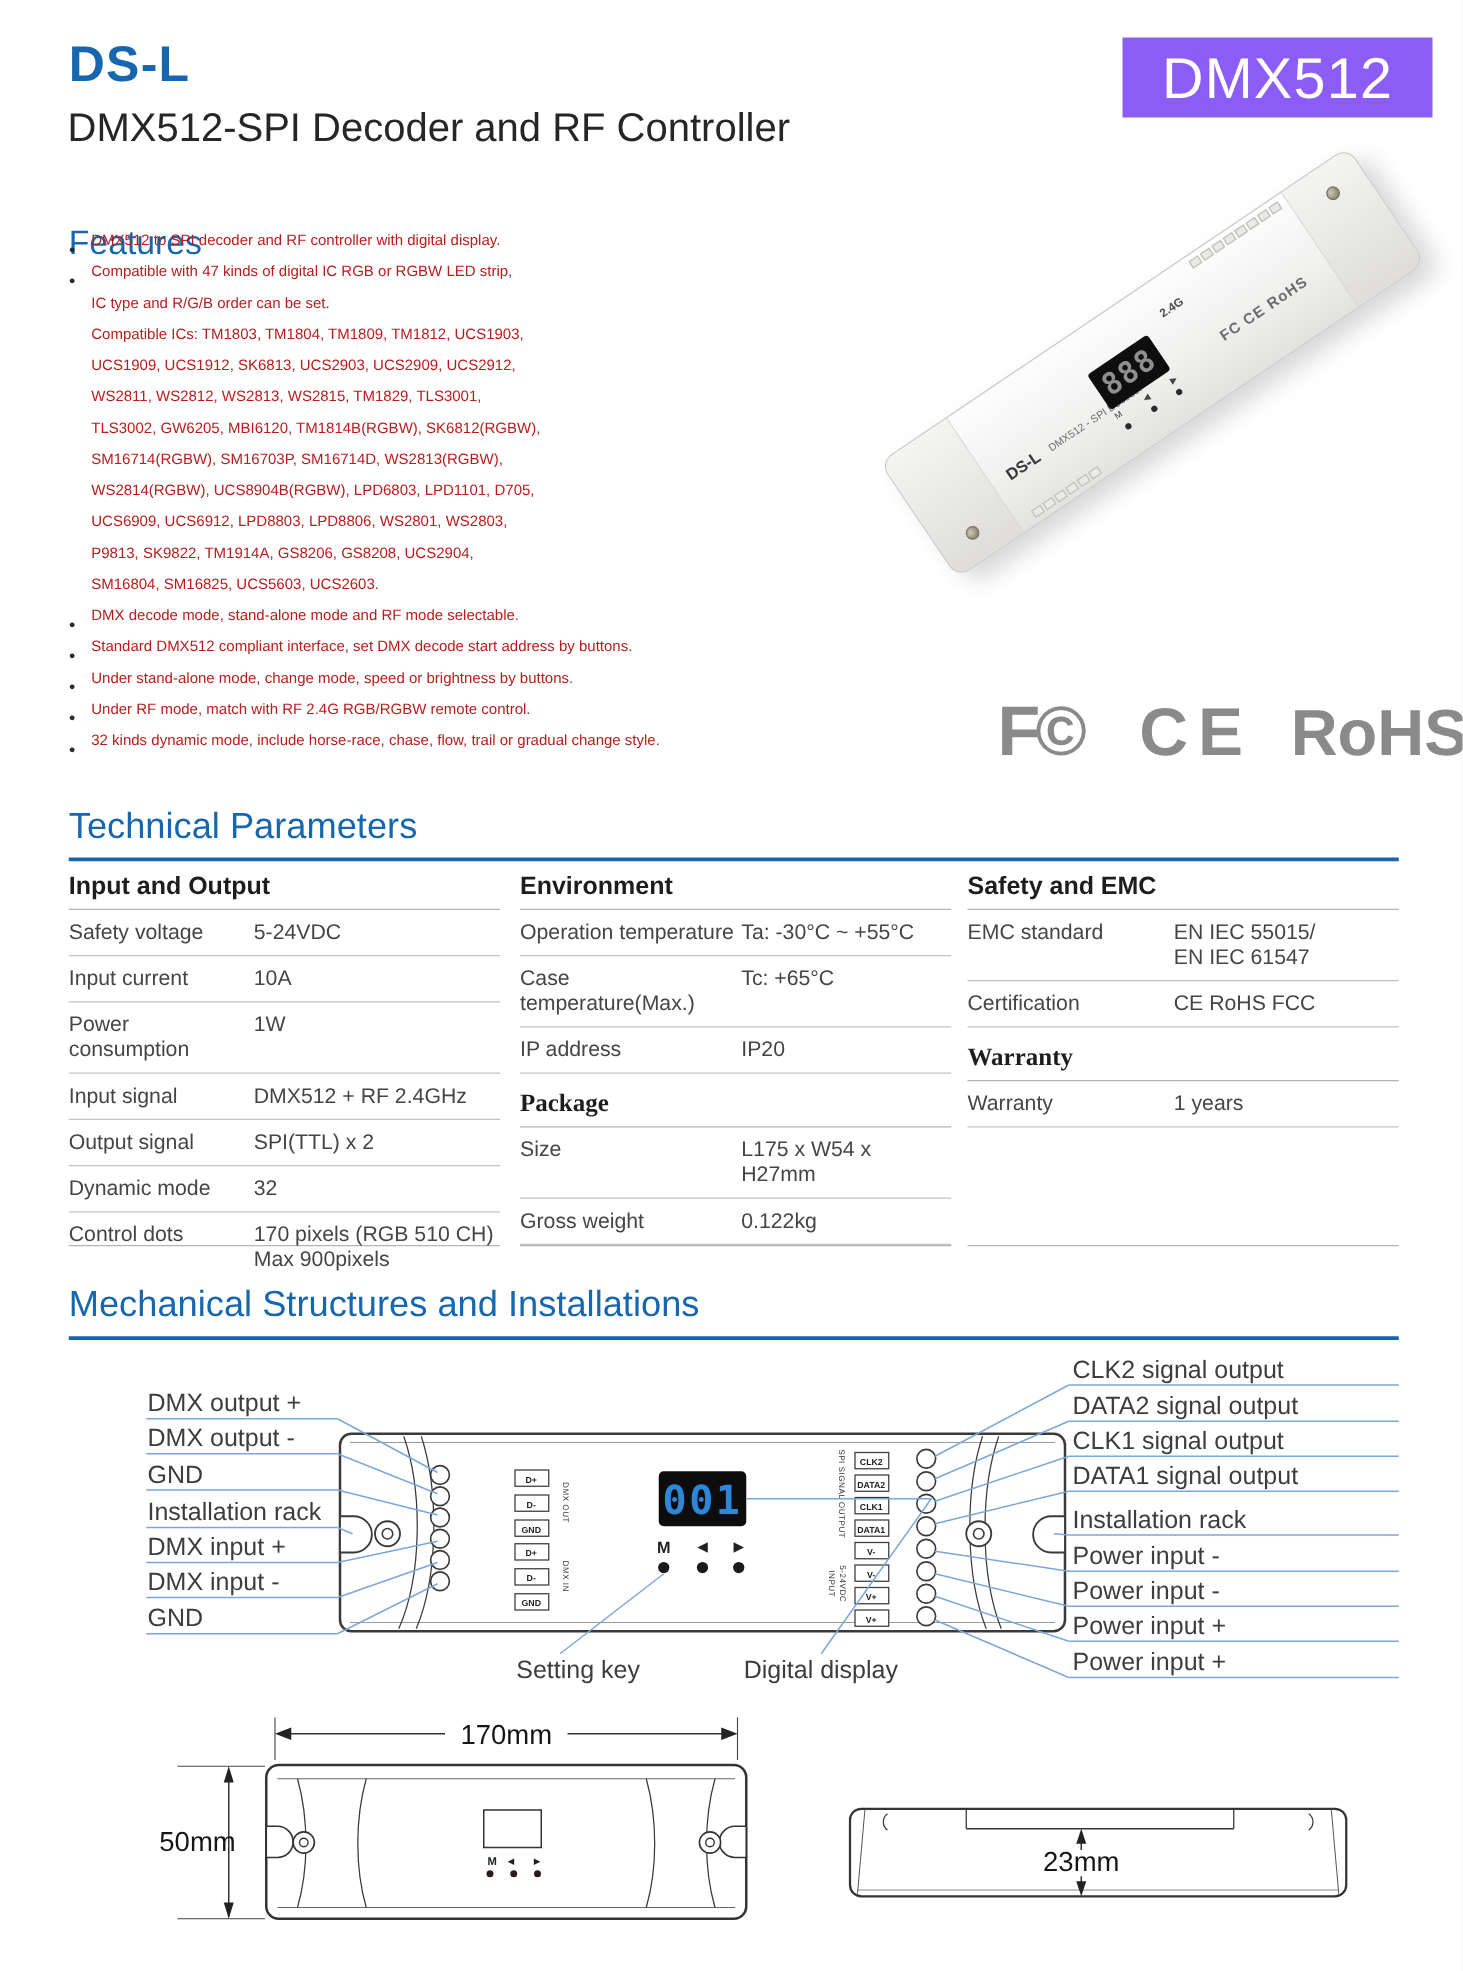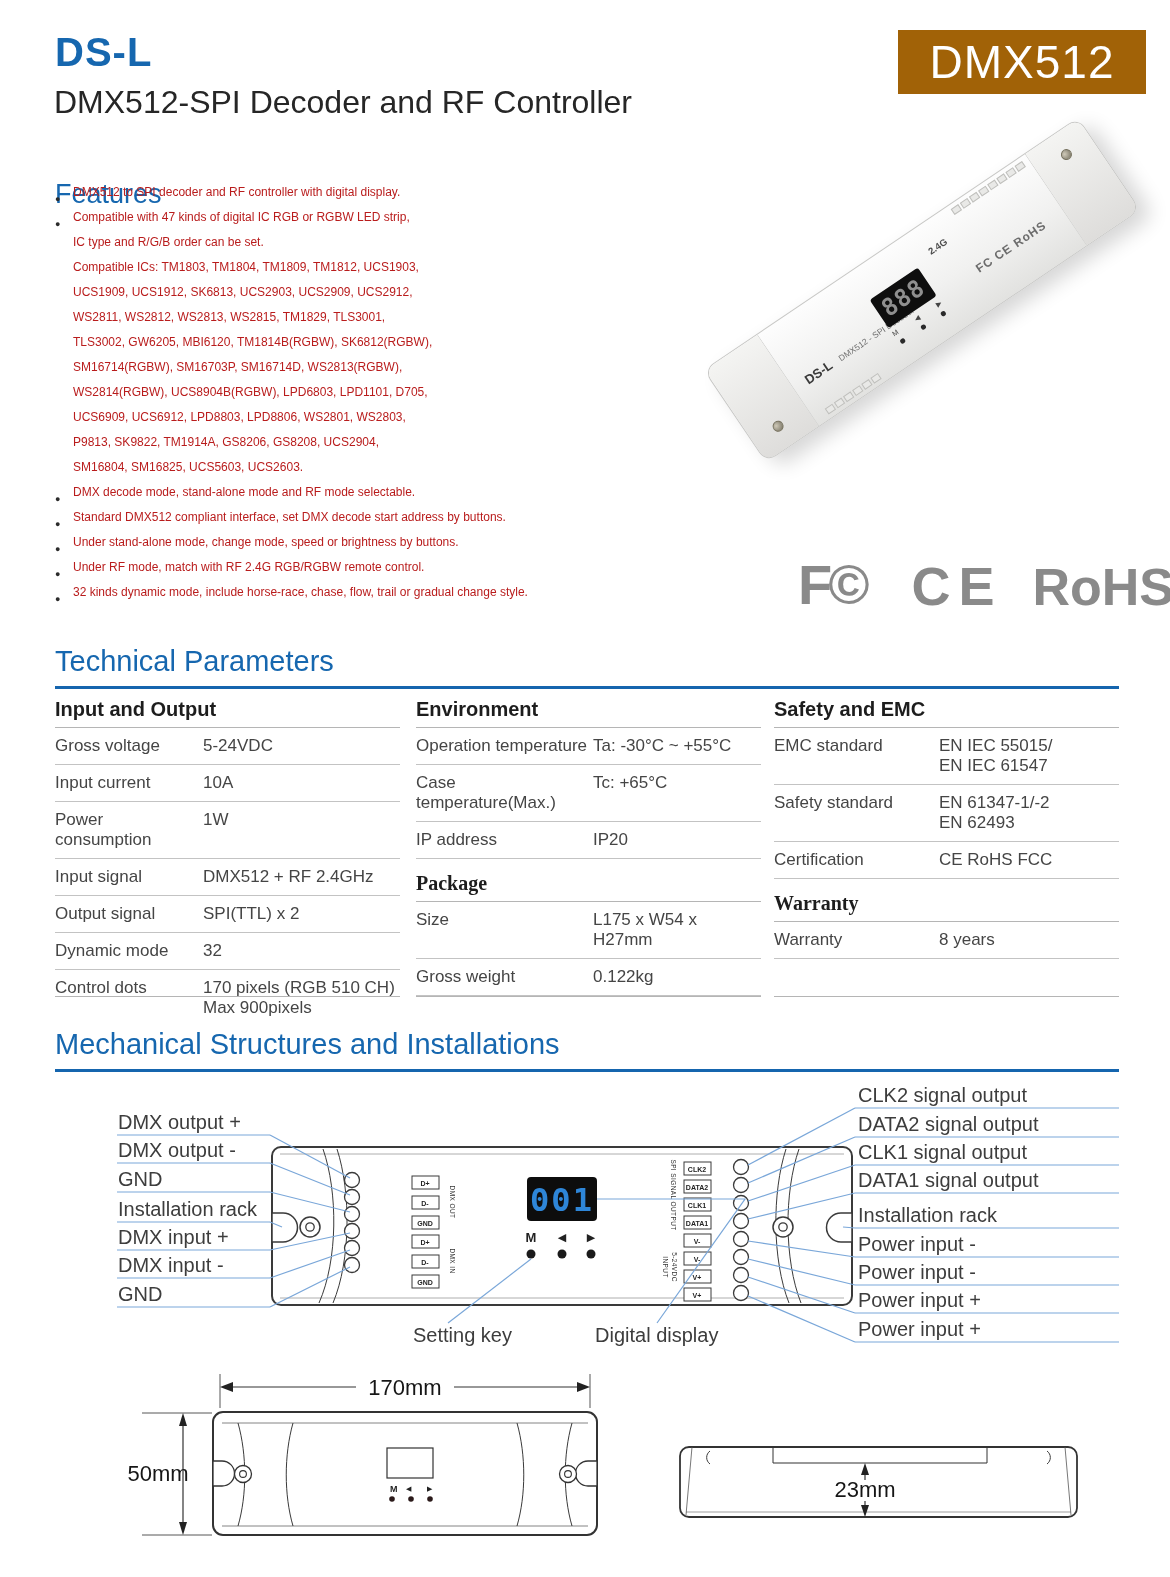--- a/index.html
+++ b/index.html
@@ -2,21 +2,21 @@
 <html><head>
 <meta charset="utf-8">
 <style>
   * { box-sizing: border-box; margin: 0; padding: 0; }
   body { background:#e8e8e8; font-family:"Liberation Sans", sans-serif; }
   .page { position:relative; width:1170px; height:1577px; background:#ffffff; margin:0 auto; overflow:hidden; }
 
   
   .product-name { position:absolute; left:55px; top:30px; font-size:40px; font-weight:600; color:#1667af; letter-spacing:1px; }
   .subtitle { position:absolute; left:54px; top:84px; font-size:32px; font-weight:400; color:#262626; }
-  .badge { position:absolute; left:898px; top:30px; width:248px; height:64px; background:#a16207; color:#fff;
+  .badge { position:absolute; left:898px; top:30px; width:248px; height:64px; background:#8b5cf6; color:#fff;
            display:flex; align-items:center; justify-content:center; font-size:46px; font-weight:500; letter-spacing:1px; }
 
   
   .features-title { position:absolute; left:55px; top:140px; font-size:27px; color:#1667af; font-weight:500;margin-top:39px; }
   .features-list { position:absolute; left:55px; top:180px; width:730px; list-style:none; }
   .features-list li { position:relative; padding-left:18px; font-size:12px; line-height:25px; color:#b91c1c; white-space:pre-line; }
   .features-list li::before { content:"●"; position:absolute; left:0; top:7px; font-size:9px; color:#2b2b2b; }
 
   
   .photo { position:absolute; left:688px; top:112px; width:470px; height:355px; }
@@ -147,21 +147,21 @@
     <div class="logo-ce">CE</div>
     <div class="logo-rohs">RoHS</div>
   </div>
 
   <div class="sec-title" style="top:645px;">Technical Parameters</div>
   <div class="sec-rule" style="top:686px;"></div>
 
   <div class="tcol c1" style="left:55px; width:345px;">
     <div class="tsec">Input and Output</div>
     <div class="trow">
-        <div class="tlabel">Gross voltage</div>
+        <div class="tlabel">Safety voltage</div>
         <div class="tval">5-24VDC</div>
       </div>
     <div class="trow">
         <div class="tlabel">Input current</div>
         <div class="tval">10A</div>
       </div>
     <div class="trow">
         <div class="tlabel">Power consumption</div>
         <div class="tval">1W</div>
       </div>
@@ -210,32 +210,27 @@
   </div>
 
   <div class="tcol c3" style="left:774px; width:345px;">
     <div class="tsec">Safety and EMC</div>
     <div class="trow">
         <div class="tlabel">EMC standard</div>
         <div class="tval">EN IEC 55015/
 EN IEC 61547</div>
       </div>
     <div class="trow">
-        <div class="tlabel">Safety standard</div>
-        <div class="tval">EN 61347-1/-2
-EN 62493</div>
-      </div>
-    <div class="trow">
         <div class="tlabel">Certification</div>
         <div class="tval">CE RoHS  FCC</div>
       </div>
     <div class="tsec mid">Warranty</div>
     <div class="trow">
         <div class="tlabel">Warranty</div>
-        <div class="tval">8 years</div>
+        <div class="tval">1 years</div>
       </div>
   </div>
 
   <div class="sec-title" style="top:1028px;">Mechanical Structures and Installations</div>
   <div class="sec-rule" style="top:1069px;"></div>
 
   <svg style="left:0; top:1080px;" width="1170" height="280" viewBox="0 0 1170 280">
 
     <g>
       <rect x="272" y="67" width="580" height="158" rx="9" fill="#fff" stroke="#3a3a3a" stroke-width="2"></rect>

